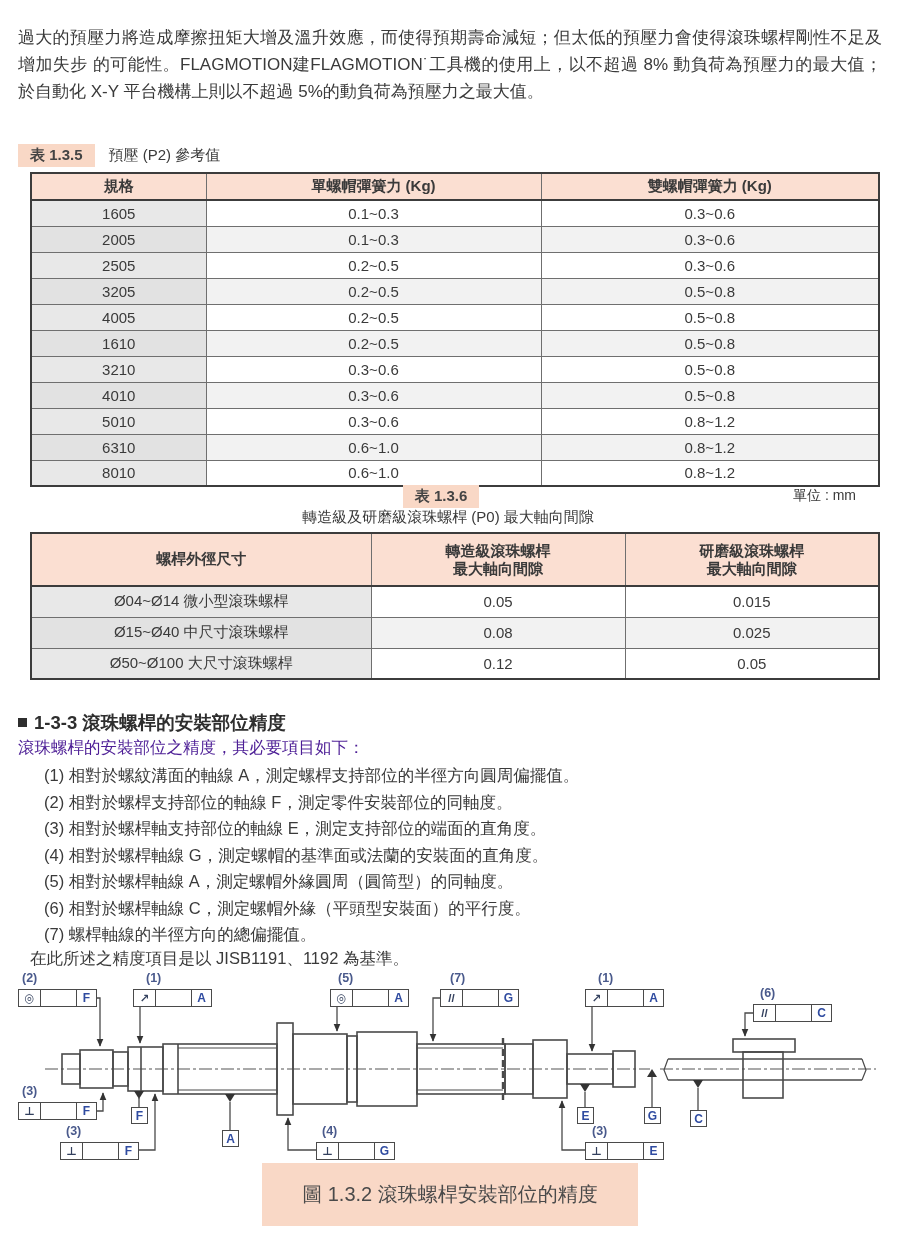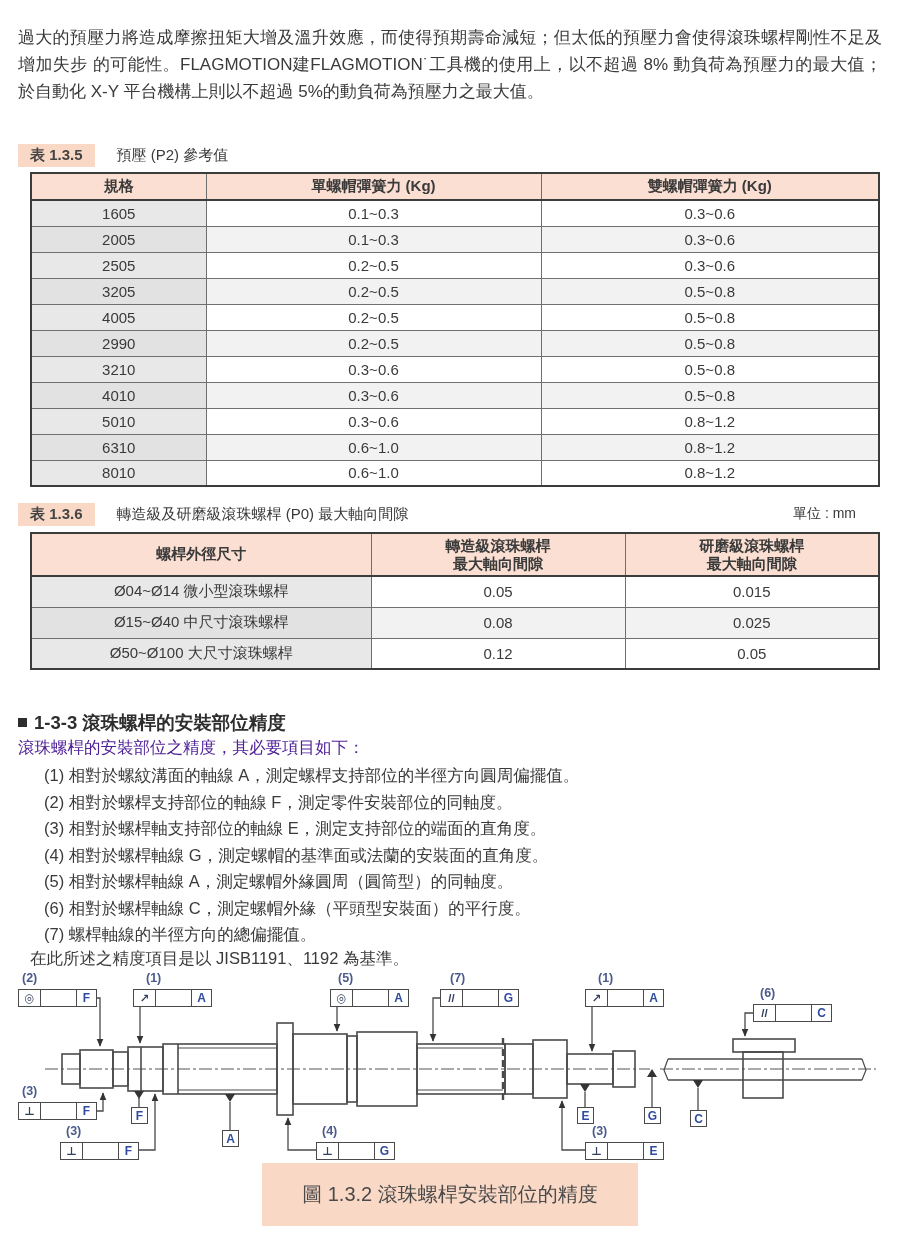--- a/index.html
+++ b/index.html
@@ -12,21 +12,21 @@
   }
   .page { position: absolute; inset: 0; }
 
   
   .intro {
     position: absolute; left: 18px; top: 24px; width: 864px;
     font-size: 17px; line-height: 27px; text-align: justify; color: #3a3a3a;
   }
 
   
-  .tagrow { position: absolute; left: 18px; display: flex; align-items: center; gap: 8px; }
+  .tagrow { position: absolute; left: 18px; display: flex; align-items: center; }
   .tag {
     background: #f9d8c6; padding: 2px 12px; font-size: 15px; color: #444;
     font-weight: bold; margin-right: 14px; white-space: nowrap;
   }
   .tagtitle { font-size: 15px; color: #3a3a3a; }
   .unit { position: absolute; right: 22px; top: 2px; font-size: 14px; color: #3a3a3a; }
 
   
   table.doc { border-collapse: collapse; position: absolute; left: 30px; width: 848px;
     table-layout: fixed; }
@@ -34,21 +34,21 @@
     border: 1px solid #6f6f6f; text-align: center; vertical-align: middle;
     font-size: 15px; color: #3a3a3a; padding: 0 4px;
   }
   table.doc { border: 2px solid #3c3c3c; }
   table.doc th { background: #fbdfd2; font-weight: bold; border-bottom: 2px solid #3c3c3c; }
   table.doc td:first-child { background: #e8e8e8; }
   table.doc tbody tr:nth-child(even) td { background: #f2f2f2; }
   table.doc tbody tr:nth-child(even) td:first-child { background: #e2e2e2; }
   .t135 td { height: 26px; }
   .t135 th { height: 27px; }
-  .t136 th { height: 43px; }
+  .t136 th { height: 53px; }
   .t136 td { height: 31px; }
   .h2line { display: block; line-height: 18px; }
 
   
   .sec-head { position: absolute; left: 18px; top: 710px; font-size: 18.5px; font-weight: bold;
     color: #2e2e2e; display: flex; align-items: center; text-align: right; }
   .sq { width: 9px; height: 9px; background: #2e2e2e; display: inline-block; margin-right: 7px; }
   .sec-lead { position: absolute; left: 18px; top: 737px; font-size: 16.5px; color: #4c1d95; }
   .sec-list { position: absolute; left: 44px; top: 762px; width: 820px; }
   .sec-list div { font-size: 16.5px; line-height: 26.5px; color: #3a3a3a; }
@@ -123,21 +123,21 @@
           <td>3205</td>
           <td>0.2~0.5</td>
           <td>0.5~0.8</td>
         </tr>
       <tr>
           <td>4005</td>
           <td>0.2~0.5</td>
           <td>0.5~0.8</td>
         </tr>
       <tr>
-          <td>2990</td>
+          <td>1610</td>
           <td>0.2~0.5</td>
           <td>0.5~0.8</td>
         </tr>
       <tr>
           <td>3210</td>
           <td>0.3~0.6</td>
           <td>0.5~0.8</td>
         </tr>
       <tr>
           <td>4010</td>
@@ -155,21 +155,21 @@
           <td>0.8~1.2</td>
         </tr>
       <tr>
           <td>8010</td>
           <td>0.6~1.0</td>
           <td>0.8~1.2</td>
         </tr>
     </tbody>
   </table>
 
-  <div class="tagrow" style="top:503px; right:22px; left:18px;">
+  <div class="tagrow" style="top:485px; right:22px; left:18px;flex-direction:column;">
     <span class="tag">表 1.3.6</span>
     <span class="tagtitle">轉造級及研磨級滾珠螺桿 (P0) 最大軸向間隙</span>
     <span class="unit">單位 : mm</span>
   </div>
   <table class="doc t136" style="top:532px;">
     <colgroup>
         <col style="width:340px">
         <col style="width:254px">
         <col style="width:254px">
       </colgroup>

